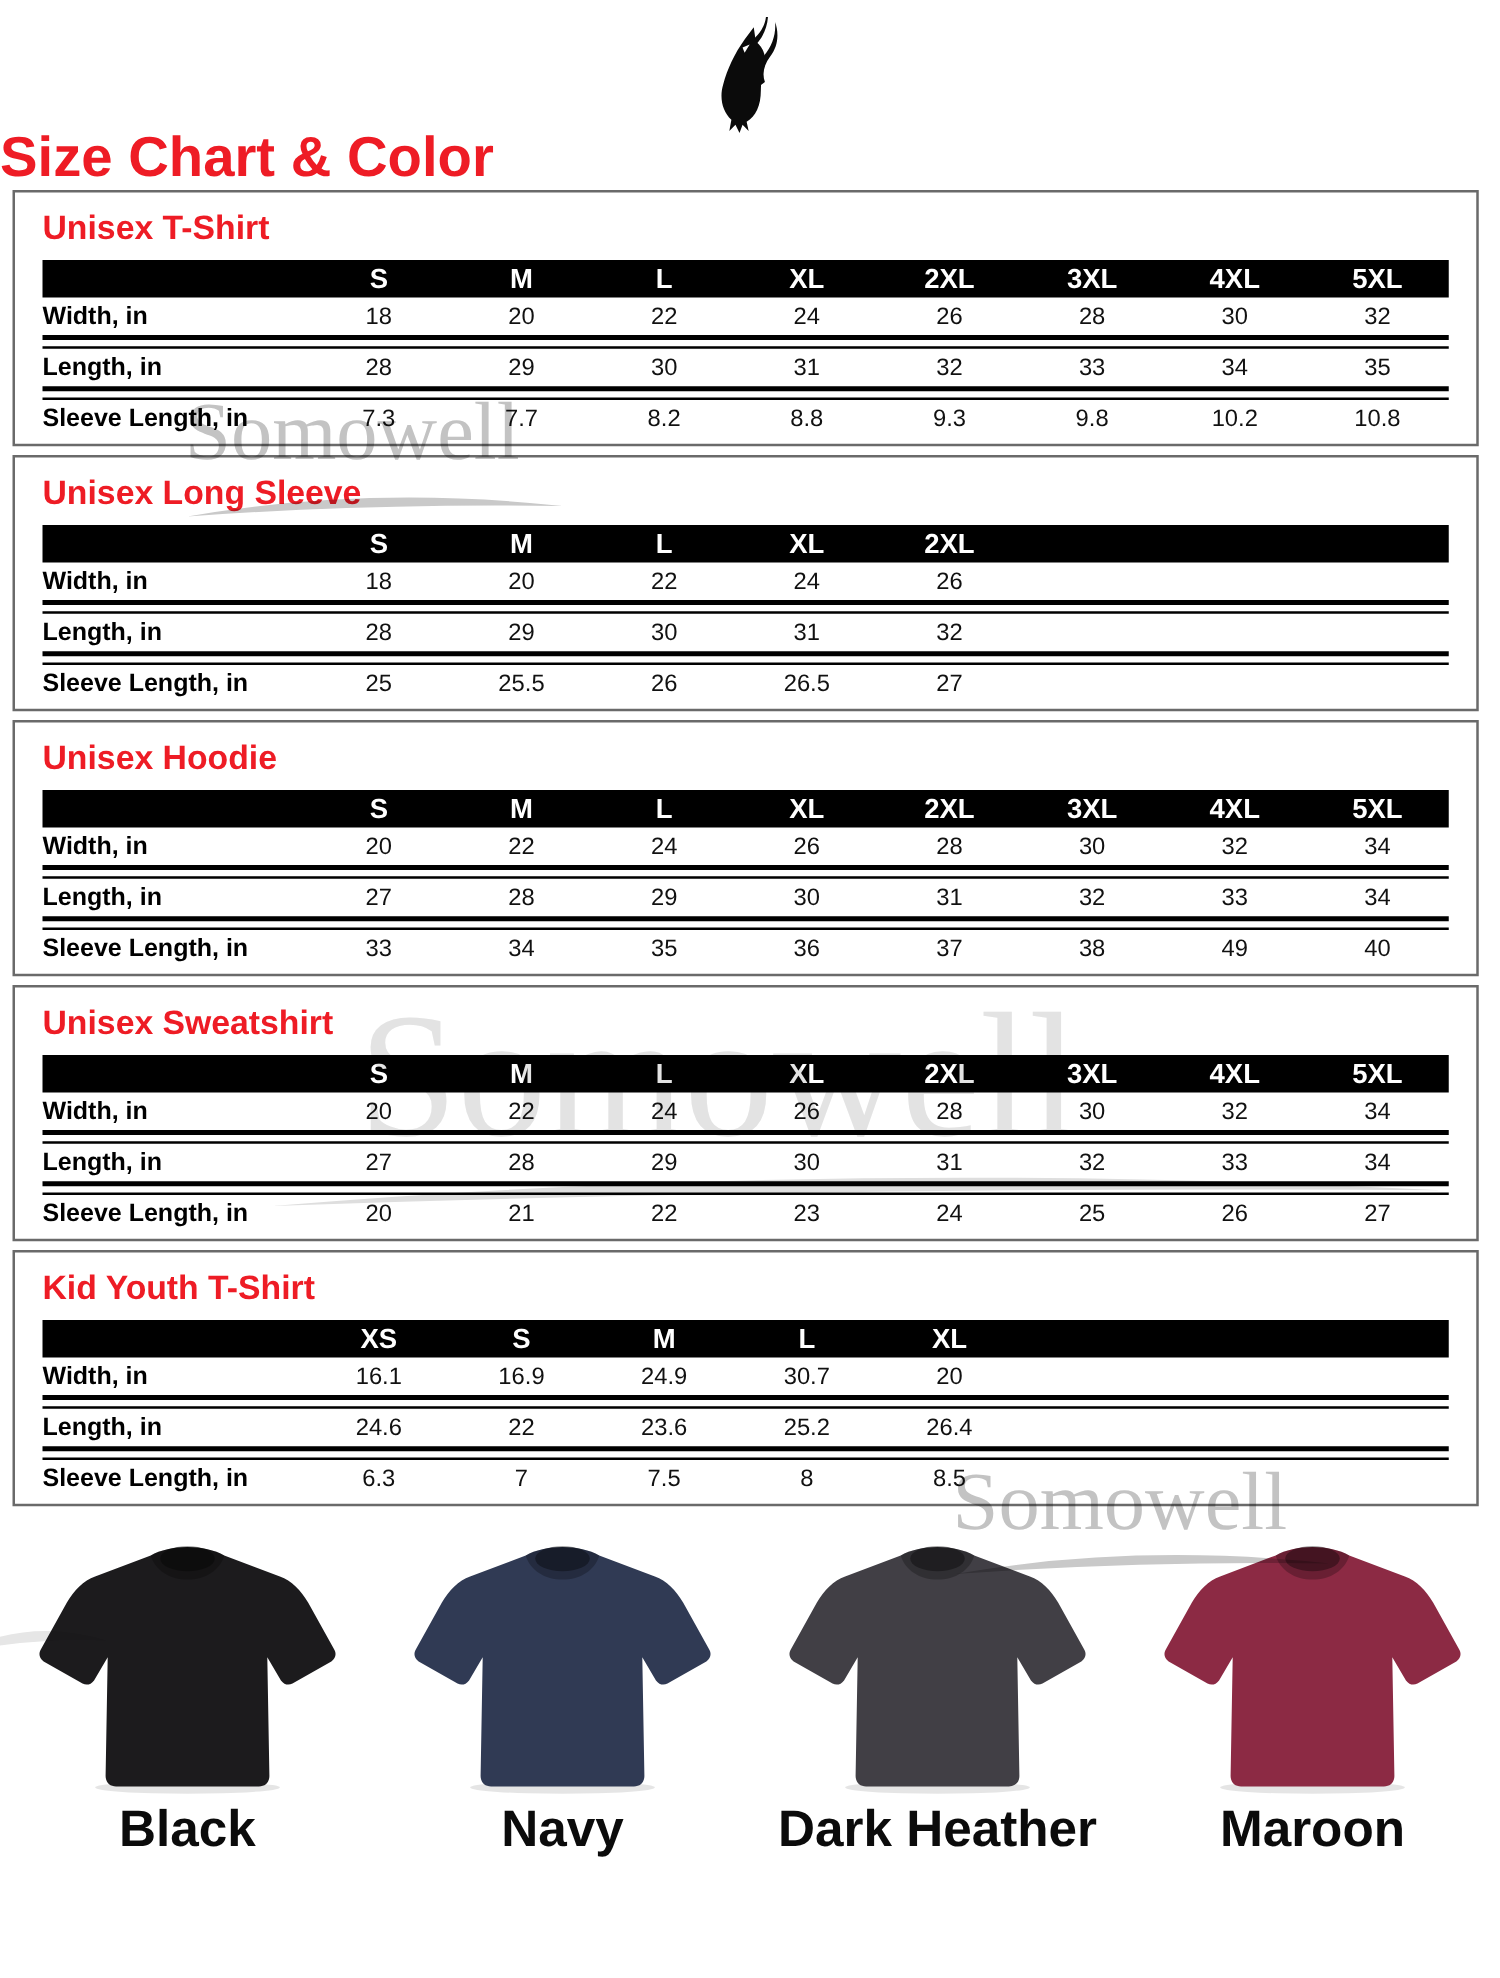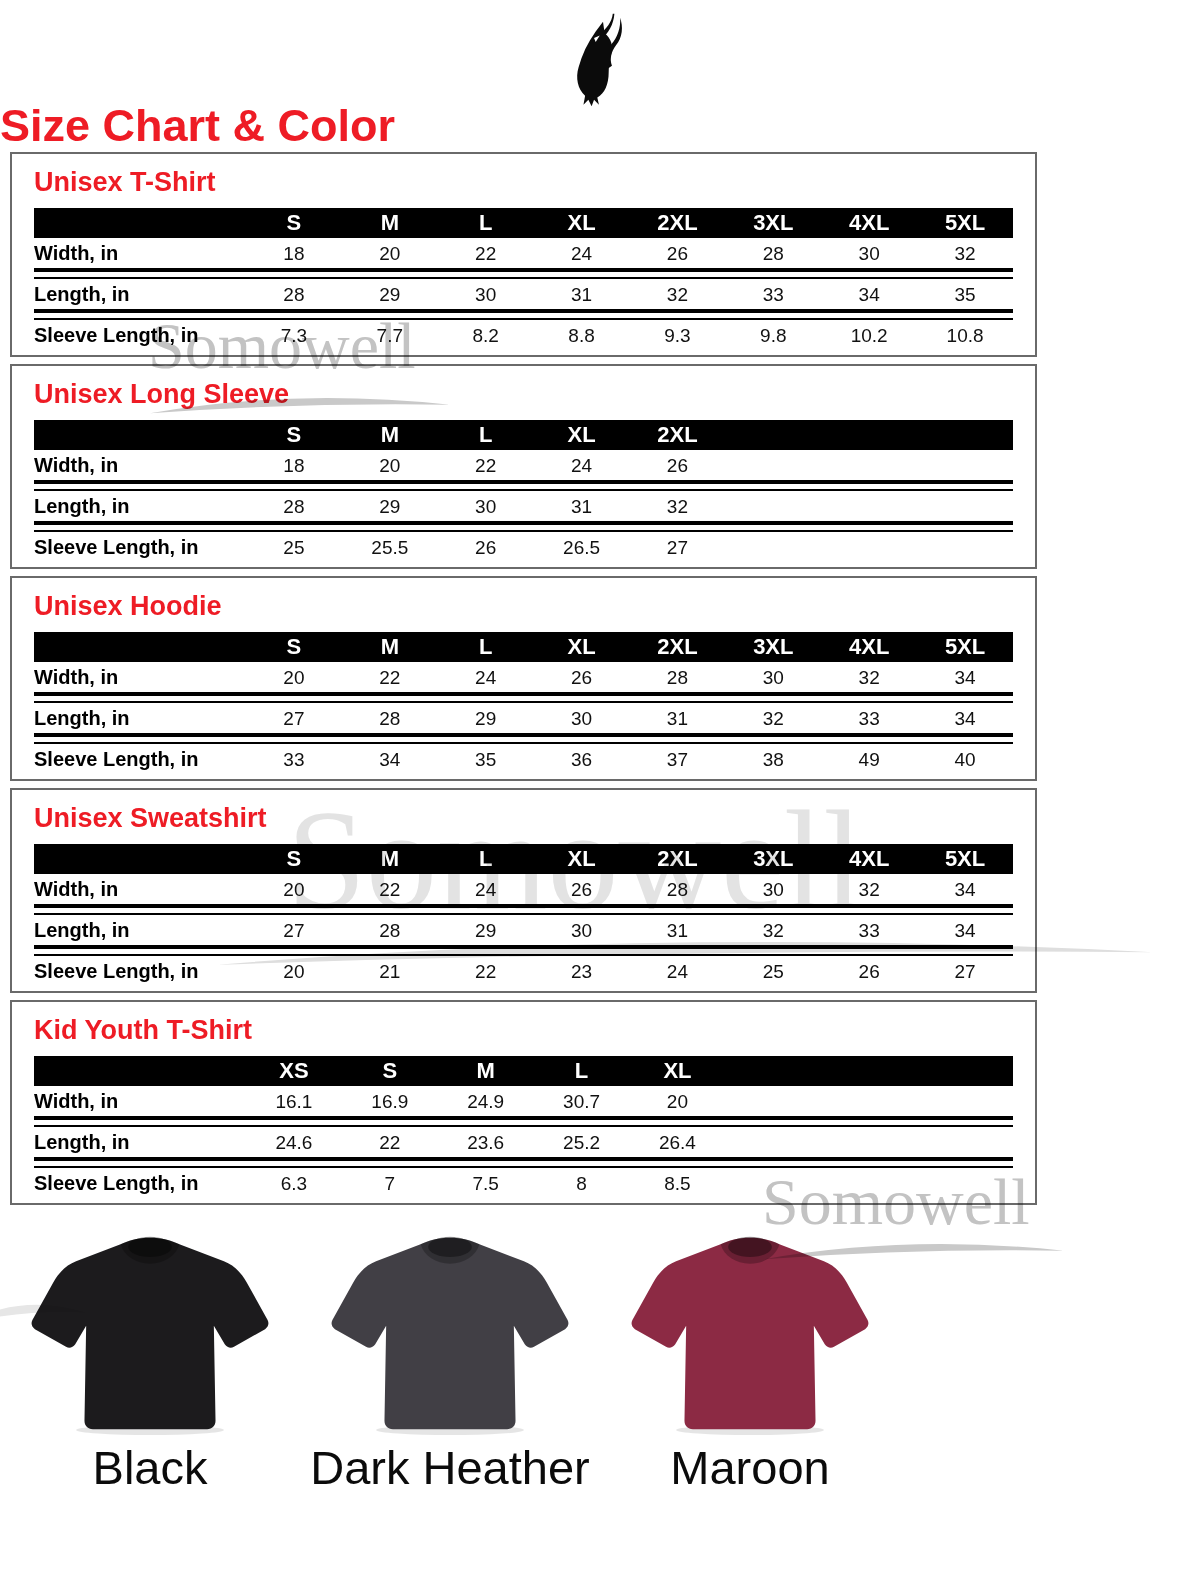--- a/index.html
+++ b/index.html
@@ -5,38 +5,38 @@
   html,body { margin:0; padding:0; background:#fff; }
   body { width:1200px; font-family:"Liberation Sans","DejaVu Sans",sans-serif; }
   #canvas { position:relative; width:1200px; height:1582px; background:#fff; overflow:hidden; }
 
   
   .logo-wrap { position:absolute; left:548px; top:12px; width:110px; height:96px; }
   .page-title { position:absolute; left:0; top:100px; width:100%; text-align:left;
     font-size:45px; font-weight:bold; color:var(--accent,#ee1c25); letter-spacing:0px; }
 
   
-  .tables-wrap { position:absolute; left:10px; top:152px; width:1027px; }
+  .tables-wrap { position:absolute; left:10px; top:152px; width:1173px; }
   .section { box-sizing:border-box; height:205px; margin-bottom:7px;
     border:2px solid #6a6a6a; background:transparent; padding:13px 22px 0 22px; }
   .sec-title { color:var(--accent,#ee1c25); font-weight:bold; font-size:27px; line-height:30px; }
   .grid-row { display:grid; grid-template-columns:212px repeat(8,1fr); }
   .hdr-bar { background:#000; height:30px; margin-top:11px; align-items:center; }
   .hcell { color:#fff; font-weight:bold; font-size:22px; text-align:center; line-height:30px; }
   .drow { padding:4px 0 3px 0; align-items:baseline; }
   .dcell { font-size:19px; text-align:center; color:#111; }
   .row-label { text-align:left; font-weight:bold; font-size:20px; color:#000; }
   .rl4 { height:4px; background:#000; }
   .rl2 { height:2px; background:#000; margin-top:5px; }
 
   
   .shirts { position:absolute; left:0; top:1212px; width:1200px; display:flex; }
   .shirt-col { width:300px; text-align:center; }
   .shirt-col svg { display:block; margin:0 auto; }
-  .color-label { margin-top:2px; font-size:47px; font-weight:normal; color:#0b0b0b; }
+  .color-label { margin-top:2px; font-size:41px; font-weight:bold; color:#0b0b0b; }
 
   
   .wm-layer { position:absolute; inset:0; pointer-events:none; mix-blend-mode:multiply; z-index:40; }
   .wm { position:absolute; font-family:"Liberation Serif","DejaVu Serif",serif; color:#c3c3c3; white-space:nowrap; }
   .wm-small { font-size:66px; }
   .wm-big { font-size:142px; color:#e3e3e3; }
   .swoosh { position:absolute; }
 </style>
 </head>
 <body>
@@ -319,20 +319,29 @@
        <ellipse cx="150" cy="259" rx="88" ry="6" fill="rgba(0,0,0,0.10)"></ellipse>
        <path d="M150,30 C137,30 124,33 115,38 L62,58 C51,62 42,71 35,83 L10,128 C8,132 9,136 13,139 L50,160 C54,162 58,161 61,157 L74,135 L72,248 C72,254 76,258 82,258 L218,258 C224,258 228,254 228,248 L226,135 L239,157 C242,161 246,162 250,160 L287,139 C291,136 292,132 290,128 L265,83 C258,71 249,62 238,58 L185,38 C176,33 163,30 150,30 Z" fill="#1c1b1d"></path>
        <path d="M115,38 C124,33 137,30 150,30 C163,30 176,33 185,38 C181,52 167,61 150,61 C133,61 119,52 115,38 Z" fill="rgba(0,0,0,0.25)"></path>
        <ellipse cx="150" cy="41" rx="26" ry="12" fill="rgba(0,0,0,0.35)"></ellipse>
      </svg>
      <div class="color-label">Black</div>
       </div>
       <div class="shirt-col">
         <svg width="252" height="226" viewBox="0 0 300 268">
        <ellipse cx="150" cy="259" rx="88" ry="6" fill="rgba(0,0,0,0.10)"></ellipse>
+       <path d="M150,30 C137,30 124,33 115,38 L62,58 C51,62 42,71 35,83 L10,128 C8,132 9,136 13,139 L50,160 C54,162 58,161 61,157 L74,135 L72,248 C72,254 76,258 82,258 L218,258 C224,258 228,254 228,248 L226,135 L239,157 C242,161 246,162 250,160 L287,139 C291,136 292,132 290,128 L265,83 C258,71 249,62 238,58 L185,38 C176,33 163,30 150,30 Z" fill="#303a54"></path>
+       <path d="M115,38 C124,33 137,30 150,30 C163,30 176,33 185,38 C181,52 167,61 150,61 C133,61 119,52 115,38 Z" fill="rgba(0,0,0,0.25)"></path>
+       <ellipse cx="150" cy="41" rx="26" ry="12" fill="rgba(0,0,0,0.35)"></ellipse>
+     </svg>
+     <div class="color-label">Navy</div>
+      </div>
+      <div class="shirt-col">
+        <svg width="252" height="226" viewBox="0 0 300 268">
+       <ellipse cx="150" cy="259" rx="88" ry="6" fill="rgba(0,0,0,0.10)"></ellipse>
        <path d="M150,30 C137,30 124,33 115,38 L62,58 C51,62 42,71 35,83 L10,128 C8,132 9,136 13,139 L50,160 C54,162 58,161 61,157 L74,135 L72,248 C72,254 76,258 82,258 L218,258 C224,258 228,254 228,248 L226,135 L239,157 C242,161 246,162 250,160 L287,139 C291,136 292,132 290,128 L265,83 C258,71 249,62 238,58 L185,38 C176,33 163,30 150,30 Z" fill="#413f45"></path>
        <path d="M115,38 C124,33 137,30 150,30 C163,30 176,33 185,38 C181,52 167,61 150,61 C133,61 119,52 115,38 Z" fill="rgba(0,0,0,0.25)"></path>
        <ellipse cx="150" cy="41" rx="26" ry="12" fill="rgba(0,0,0,0.35)"></ellipse>
      </svg>
      <div class="color-label">Dark Heather</div>
       </div>
       <div class="shirt-col">
         <svg width="252" height="226" viewBox="0 0 300 268">
        <ellipse cx="150" cy="259" rx="88" ry="6" fill="rgba(0,0,0,0.10)"></ellipse>
        <path d="M150,30 C137,30 124,33 115,38 L62,58 C51,62 42,71 35,83 L10,128 C8,132 9,136 13,139 L50,160 C54,162 58,161 61,157 L74,135 L72,248 C72,254 76,258 82,258 L218,258 C224,258 228,254 228,248 L226,135 L239,157 C242,161 246,162 250,160 L287,139 C291,136 292,132 290,128 L265,83 C258,71 249,62 238,58 L185,38 C176,33 163,30 150,30 Z" fill="#8c2a44"></path>

